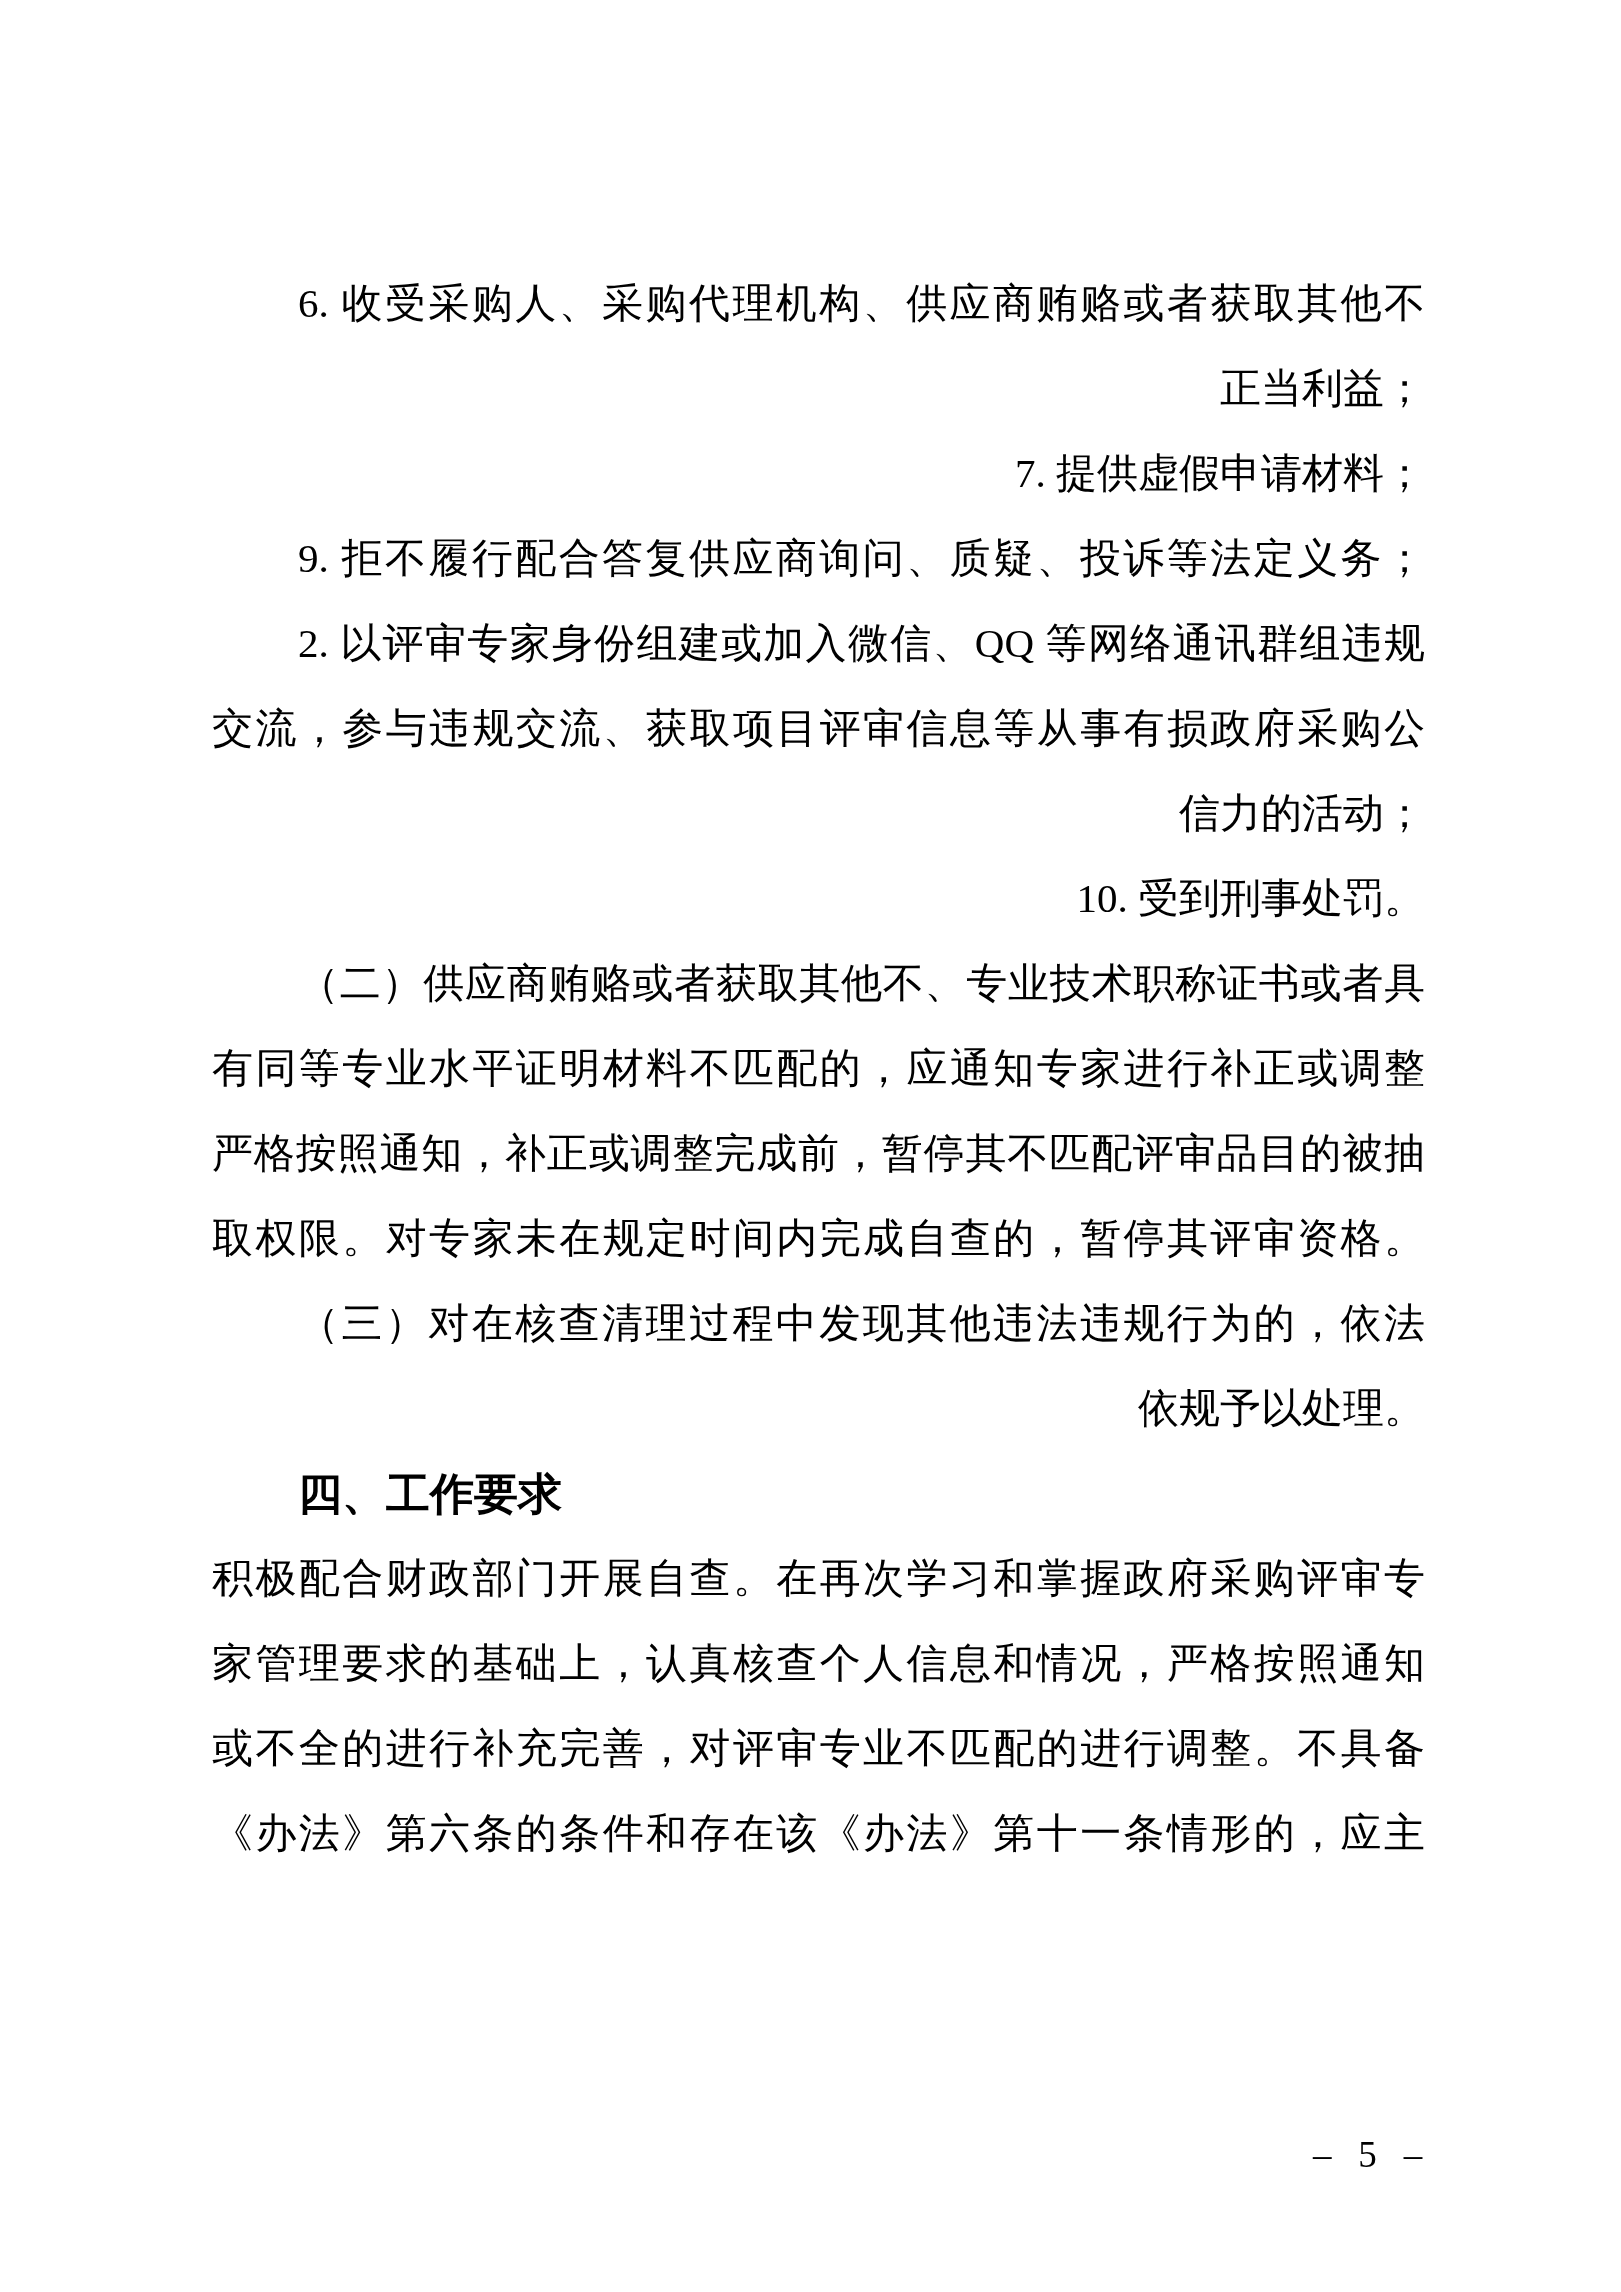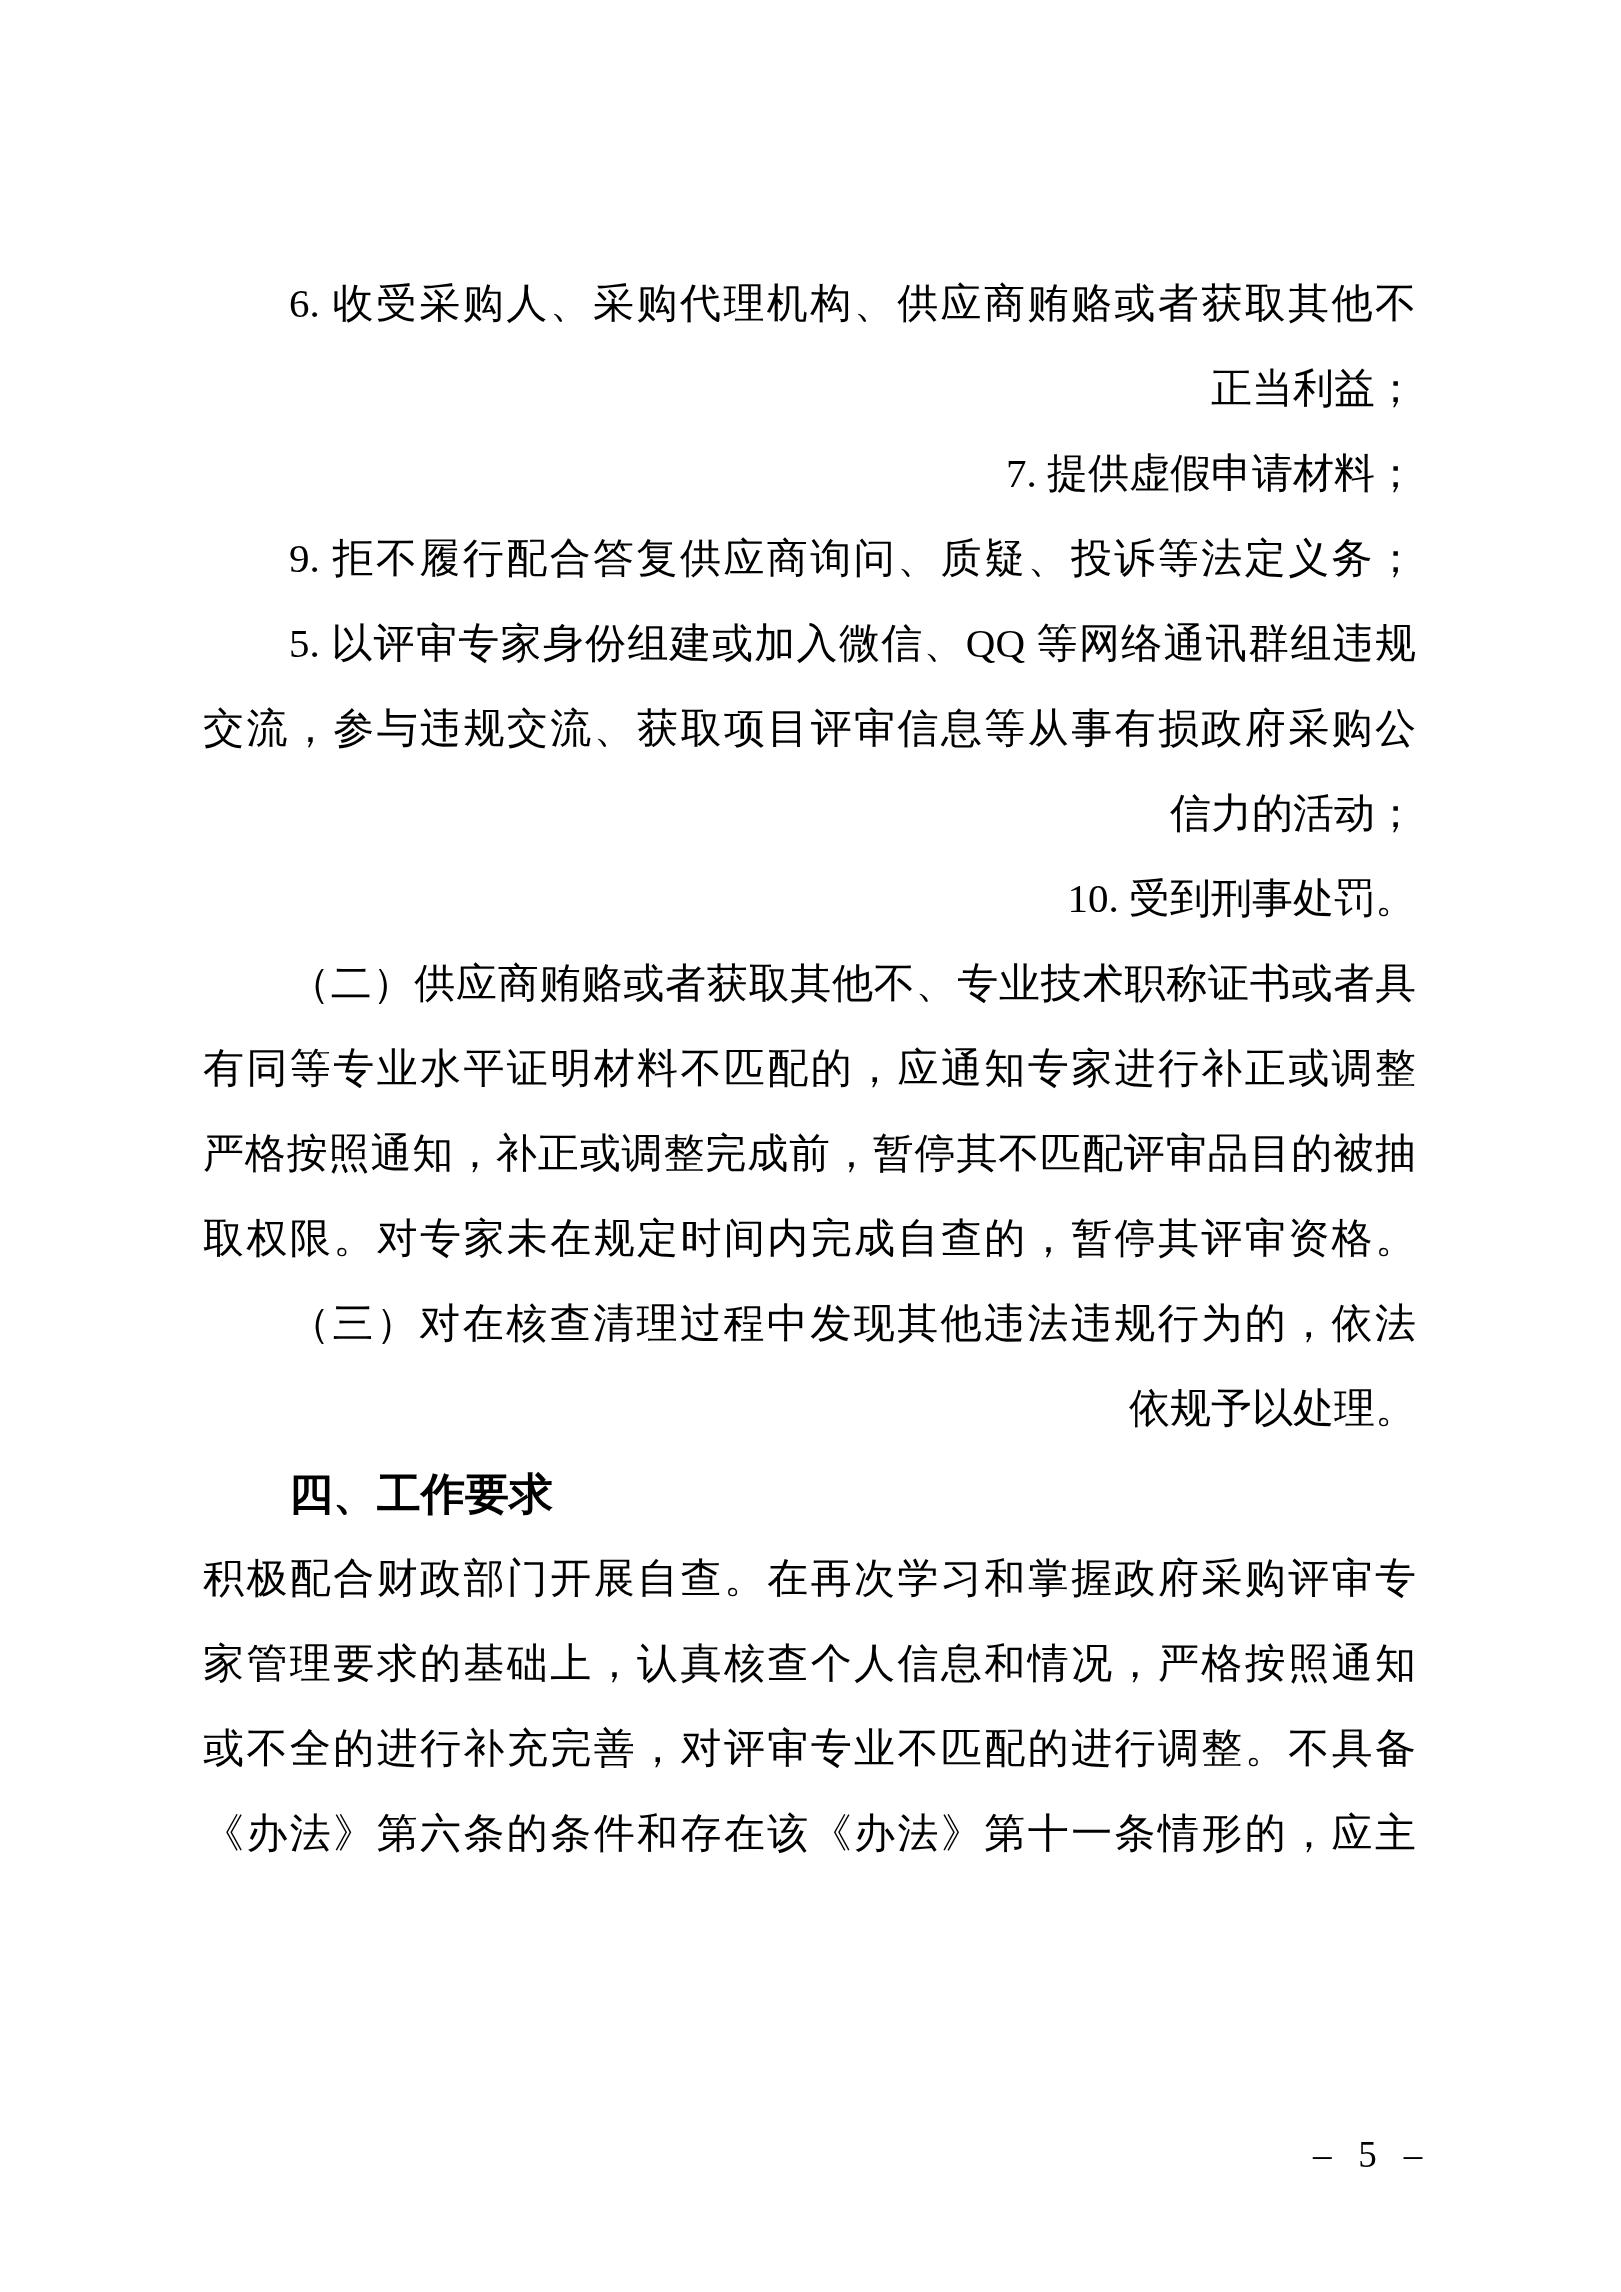--- a/index.html
+++ b/index.html
@@ -9,21 +9,21 @@
   }
   .page {
     position: relative;
     width: 1621px;
     height: 2293px;
     background: #ffffff;
     overflow: hidden;
   }
   .text-block {
     position: absolute;
-    left: 203px;
+    left: 212px;
     top: 261px;
     width: 1213px;
   }
   .line {
     height: 85px;
     line-height: 85px;
     font-family: "Liberation Serif", "DejaVu Serif", serif;
     font-size: 41px;
     color: #000000;
     overflow: hidden;
@@ -57,21 +57,21 @@
 </style>
 </head>
 <body>
 
 <div class="page">
   <div class="text-block" id="text-block">
       <div class="line indent justify">6. 收受采购人、采购代理机构、供应商贿赂或者获取其他不</div>
       <div class="line">正当利益；</div>
       <div class="line indent">7. 提供虚假申请材料；</div>
       <div class="line indent justify">9. 拒不履行配合答复供应商询问、质疑、投诉等法定义务；</div>
-      <div class="line indent justify">5. 以评审专家身份组建或加入微信、QQ 等网络通讯群组违规</div>
+      <div class="line indent justify">2. 以评审专家身份组建或加入微信、QQ 等网络通讯群组违规</div>
       <div class="line justify">交流，参与违规交流、获取项目评审信息等从事有损政府采购公</div>
       <div class="line">信力的活动；</div>
       <div class="line indent">10. 受到刑事处罚。</div>
       <div class="line indent justify">（二）供应商贿赂或者获取其他不、专业技术职称证书或者具</div>
       <div class="line justify">有同等专业水平证明材料不匹配的，应通知专家进行补正或调整</div>
       <div class="line justify">严格按照通知，补正或调整完成前，暂停其不匹配评审品目的被抽</div>
       <div class="line justify">取权限。对专家未在规定时间内完成自查的，暂停其评审资格。</div>
       <div class="line indent justify">（三）对在核查清理过程中发现其他违法违规行为的，依法</div>
       <div class="line">依规予以处理。</div>
       <div class="line indent heading">四、工作要求</div>

